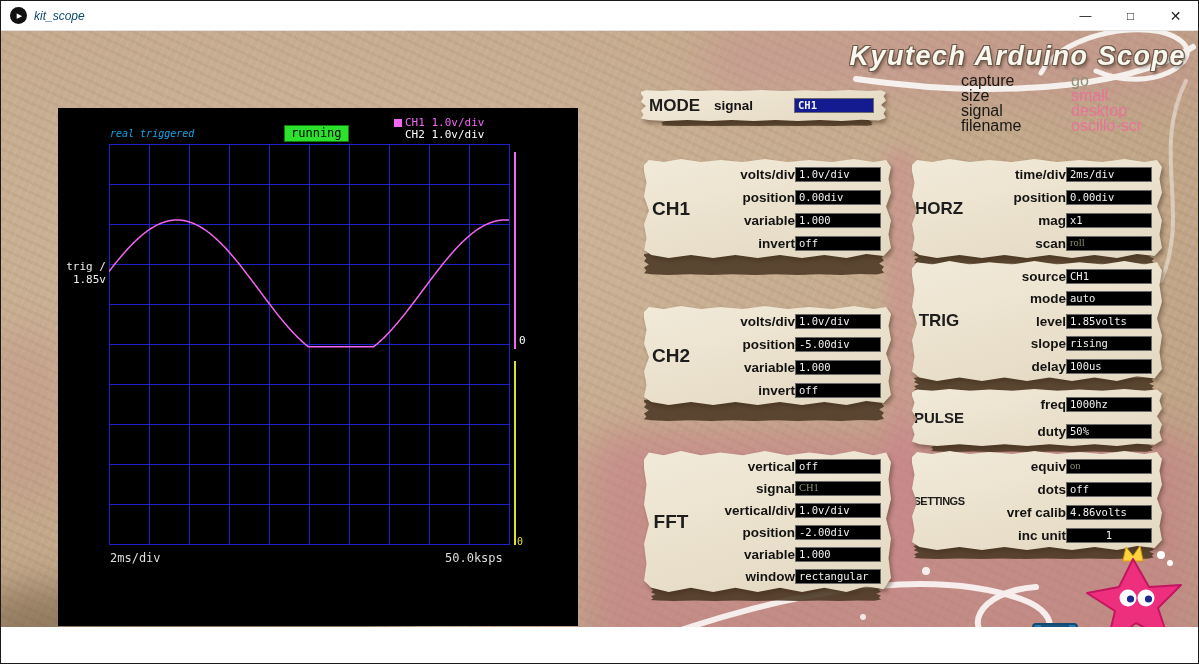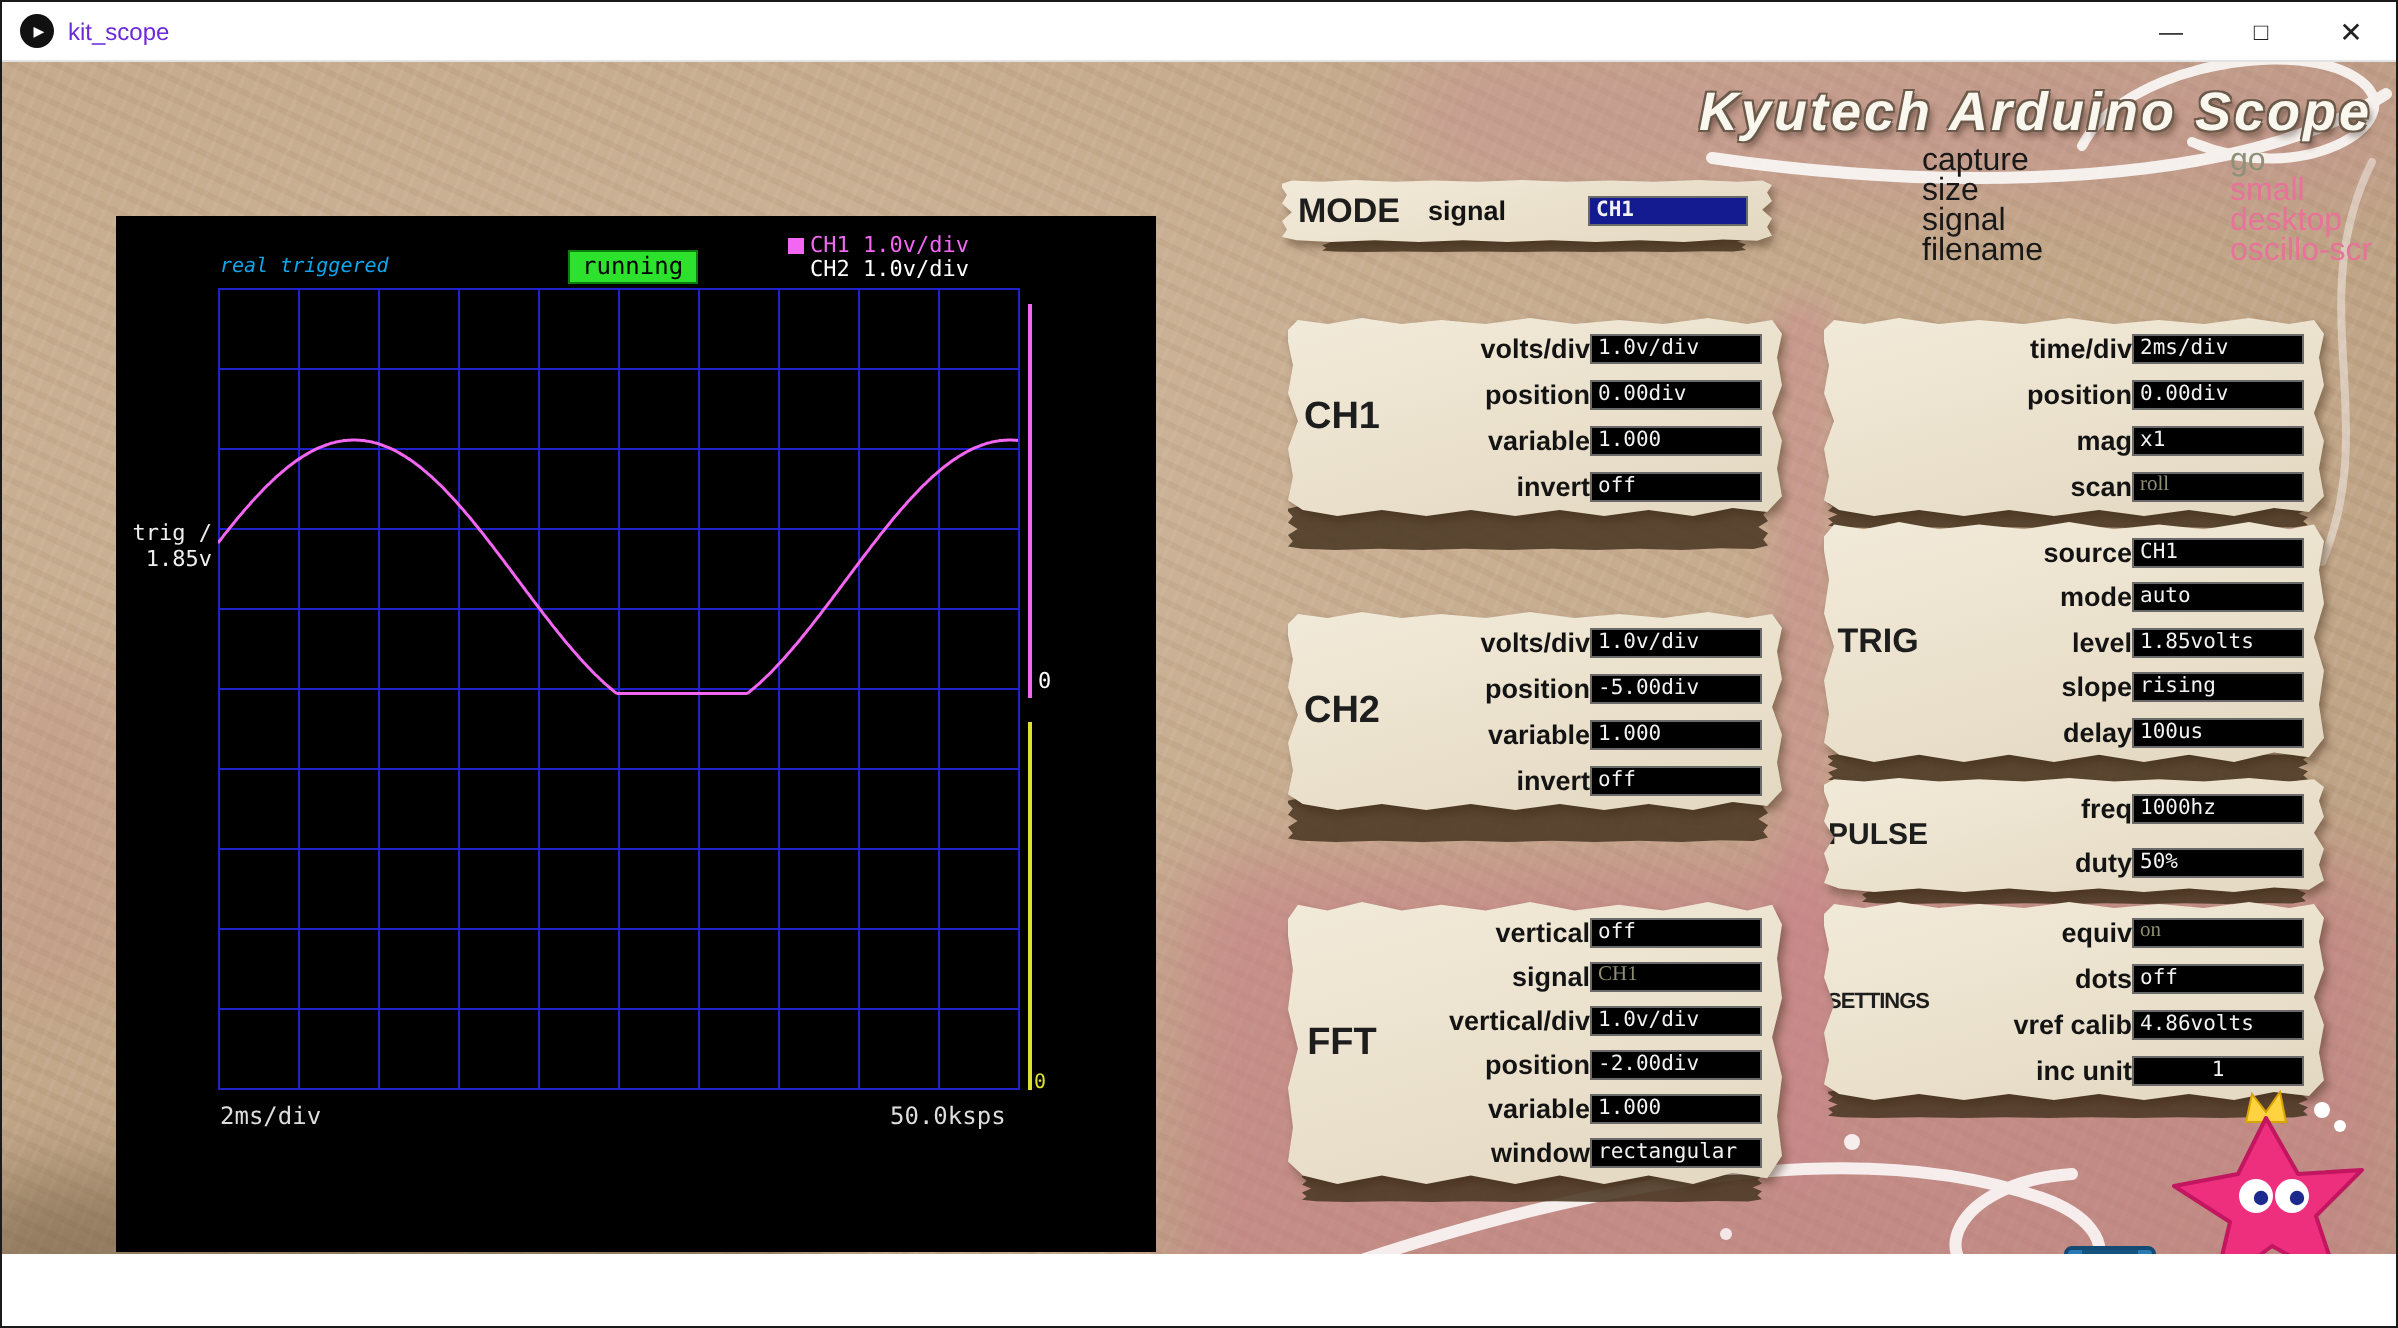--- a/index.html
+++ b/index.html
@@ -6,21 +6,21 @@
     --torn: polygon(0% 6%, 2% 1%, 8% 3%, 15% 0%, 23% 3%, 31% 1%, 40% 3%, 49% 0%, 58% 3%, 67% 1%, 76% 3%, 85% 0%, 93% 3%, 98% 1%, 100% 8%, 99% 20%, 100% 34%, 98% 48%, 100% 62%, 99% 76%, 100% 90%, 97% 98%, 90% 96%, 82% 100%, 73% 97%, 64% 100%, 55% 97%, 46% 100%, 37% 97%, 28% 100%, 19% 97%, 10% 100%, 3% 97%, 0% 92%, 1% 80%, 0% 66%, 2% 52%, 0% 38%, 1% 24%, 0% 12%);
   }
   *{margin:0;padding:0;box-sizing:border-box;}
   html,body{width:1199px;height:664px;font-family:"Liberation Sans",sans-serif;}
   .window{position:relative;width:1199px;height:664px;border:1px solid #1a1a1a;overflow:hidden;background:#fff;}
 
   
   .titlebar{position:relative;height:30px;background:#ffffff;display:flex;align-items:center;justify-content:space-between;border-bottom:1px solid #e3e3e3;}
   .tb-left{display:flex;align-items:center;gap:7px;padding-left:9px;}
   .app-icon{width:17px;height:17px;border-radius:50%;background:#111;color:#fff;font-size:7px;display:flex;align-items:center;justify-content:center;padding-left:2px;}
-  .tb-title{font-size:12px;color:#6d28d9;}
+  .tb-title{font-size:12px;color:#0c4a6e;font-style:italic;}
   .tb-btns{display:flex;height:30px;}
   .tb-btn{width:45px;height:30px;display:flex;align-items:center;justify-content:center;font-size:12px;color:#222;cursor:default;}
   .tb-btn.close{font-size:14px;}
 
   
   .body{position:relative;width:1197px;height:596px;
     background:
       repeating-linear-gradient(115deg, rgba(255,255,255,.05) 0 2px, rgba(255,255,255,0) 2px 7px),
       repeating-linear-gradient(25deg, rgba(90,55,25,.06) 0 3px, rgba(90,55,25,0) 3px 9px),
       radial-gradient(ellipse at 30% 35%, #cfb69b 0%, #c3a88a 60%, #b99d80 100%);
@@ -35,21 +35,21 @@
   .deco{position:absolute;left:0;top:0;pointer-events:none;}
 
   
   .app-title{position:absolute;top:10px;right:12px;font-size:27px;font-weight:700;font-style:italic;letter-spacing:1.5px;color:#faf7ef;
     text-shadow:1px 1px 0 #6b5a4a,-1px 1px 0 #6b5a4a,1px -1px 0 #6b5a4a,-1px -1px 0 #6b5a4a,2px 3px 3px rgba(40,25,10,.45);}
 
   
   .capinfo{position:absolute;left:960px;top:42px;width:235px;}
   .caprow{display:flex;height:15px;align-items:center;font-size:16px;}
   .capl{width:110px;color:#181818;}
-  .capv{color:#e8729a;margin-left:44px;}
+  .capv{color:#e8729a;}
   .capv.dimv{color:#8e9178;}
 
   
   .scope{position:absolute;left:57px;top:77px;width:520px;height:518px;background:#000;font-family:"DejaVu Sans Mono",monospace;}
   .scope-status{position:absolute;left:52px;top:20px;font-size:10px;color:#0ea5e9;font-style:italic;}
   .running{position:absolute;left:226px;top:17px;background:#2ce22c;border:1px solid #0a7d0a;color:#000;font-size:12px;padding:0 6px;line-height:15px;}
   .legend{position:absolute;left:336px;top:9px;font-size:11px;line-height:12px;}
   .legrow{display:flex;align-items:center;gap:3px;}
   .swatch{width:8px;height:8px;background:#f266f2;display:inline-block;}
   .swatch.blank{background:transparent;}
@@ -279,20 +279,21 @@
             <div class="prow">
               <span class="plabel">window</span>
               <span class="pvalue">rectangular</span>
             </div>
           </div>
       </div>
     </div>
 
     <div class="panelwrap" style="left:911px;top:128px;width:250px;height:99px">
       <div class="panel">
+        <div class="ptitle t17">HORZ</div>
         <div class="prows">
             <div class="prow">
               <span class="plabel">time/div</span>
               <span class="pvalue">2ms/div</span>
             </div>
             <div class="prow">
               <span class="plabel">position</span>
               <span class="pvalue">0.00div</span>
             </div>
             <div class="prow">

